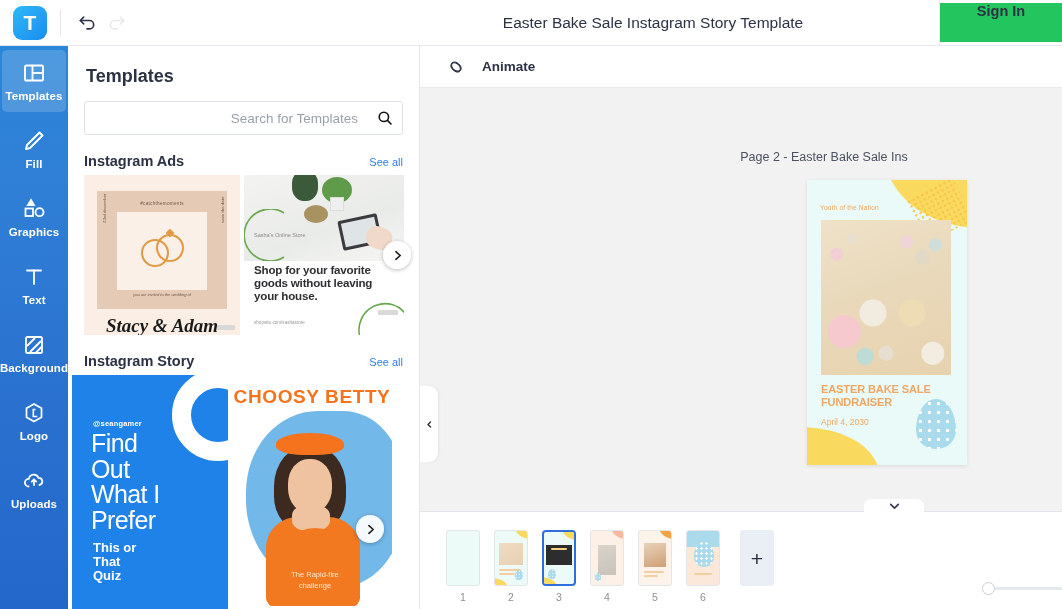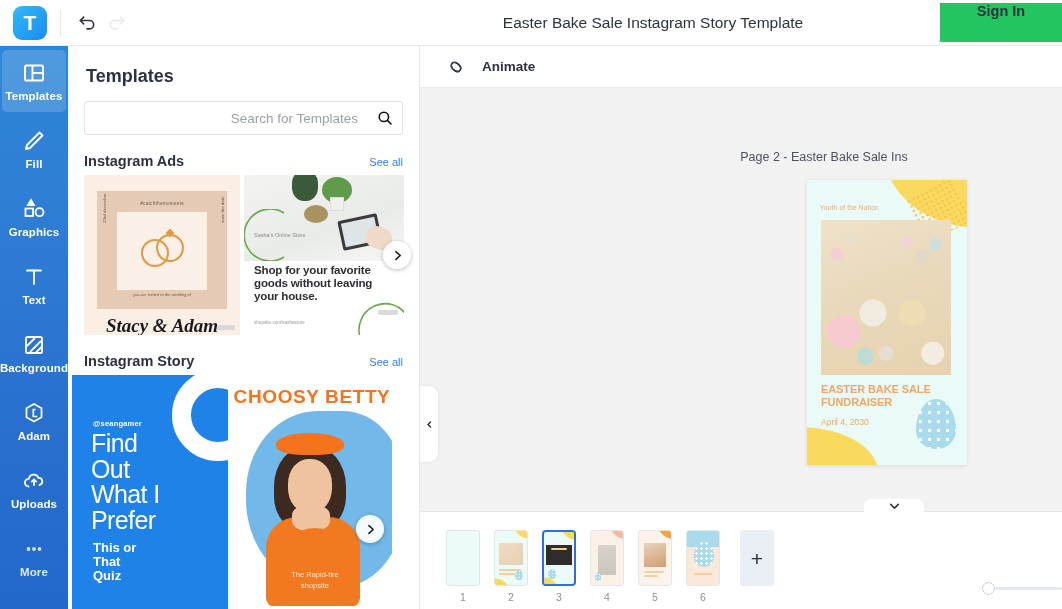--- a/index.html
+++ b/index.html
@@ -298,40 +298,32 @@
           <line x1="14" y1="19.5" x2="20" y2="13.5"></line>
       </svg>
       <span class="lbl">Background</span>
     </div>
 
     <div class="rail-item">
       <svg class="rail-icon" viewBox="0 0 24 24" fill="none" stroke="#fff" stroke-width="1.7">
         <path d="M12 3l7.5 4.3v9L12 20.6 4.5 16.3v-9L12 3z"></path>
           <path d="M13.5 8.5h-2.2v7h4" stroke-width="1.6"></path>
       </svg>
-      <span class="lbl">Adam</span>
+      <span class="lbl">Logo</span>
     </div>
 
     <div class="rail-item">
       <svg class="rail-icon" viewBox="0 0 24 24" fill="none" stroke="#fff" stroke-width="1.8" stroke-linecap="round" stroke-linejoin="round">
         <path d="M6.5 17.5a3.8 3.8 0 0 1 .4-7.6 5 5 0 0 1 9.6-1 3.6 3.6 0 0 1 1 7.1"></path>
         <polyline points="9.8 12.6 12 10.4 14.2 12.6"></polyline>
           <line x1="12" y1="10.6" x2="12" y2="16"></line>
       </svg>
       <span class="lbl">Uploads</span>
     </div>
 
-    <div class="rail-item dim">
-      <svg class="rail-icon" viewBox="0 0 24 24" fill="#cfe2f7">
-        <circle cx="6.5" cy="12" r="1.9"></circle>
-          <circle cx="12" cy="12" r="1.9"></circle>
-          <circle cx="17.5" cy="12" r="1.9"></circle>
-      </svg>
-      <span class="lbl">More</span>
-    </div>
   </div>
 
   <div class="panel">
     <div class="panel-title">Templates</div>
 
     <div class="search-wrap">
       <input type="text" placeholder="Search for Templates" style="">
       <button class="search-btn">
         <svg width="18" height="18" viewBox="0 0 24 24" fill="none" stroke="#111" stroke-width="2.1" stroke-linecap="round">
           <circle cx="10.5" cy="10.5" r="6.2"></circle>
@@ -416,21 +408,21 @@
 
       <div class="thumb" style="width:160px;height:231px;background:#fff;">
         <div style="position:absolute;left:14px;top:36px;right:-10px;bottom:18px;background:#72b8e8;border-radius:46% 38% 42% 50%;"></div>
         <div style="position:absolute;left:0;right:0;top:12px;text-align:center;font-size:19px;font-weight:bold;color:#f5731d;line-height:1.05;letter-spacing:.6px;font-family:'Liberation Sans',sans-serif;">CHOOSY BETTY</div>
         <div style="position:absolute;left:42px;top:70px;width:72px;height:86px;background:#3c2a20;border-radius:48% 48% 40% 40%;"></div>
         <div style="position:absolute;left:56px;top:84px;width:44px;height:54px;background:#f0c3a0;border-radius:46%;"></div>
         <div style="position:absolute;left:44px;top:58px;width:68px;height:22px;background:#f5731d;border-radius:50% 50% 40% 40%;"></div>
         <div style="position:absolute;left:34px;top:142px;width:94px;height:90px;background:#f2791f;border-radius:34% 34% 10% 10%;"></div>
         <div style="position:absolute;left:60px;top:130px;width:38px;height:26px;background:#f0c3a0;border-radius:40%;"></div>
         <div style="position:absolute;left:45px;bottom:2px;width:76px;height:76px;background:#f2791f;border-radius:50%;"></div>
-        <div style="position:absolute;left:52px;bottom:14px;width:62px;text-align:center;font-size:7.5px;color:#fde6cf;line-height:1.45;">The Rapid-fire shopsite</div>
+        <div style="position:absolute;left:52px;bottom:14px;width:62px;text-align:center;font-size:7.5px;color:#fde6cf;line-height:1.45;">The Rapid-fire challenge</div>
         <div class="carousel-next" style="right:8px;top:140px;transform:none;">
           <svg width="13" height="13" viewBox="0 0 24 24" fill="none" stroke="#1c1c1c" stroke-width="3" stroke-linecap="round" stroke-linejoin="round">
             <polyline points="9 5 17 12 9 19"></polyline>
           </svg>
         </div>
       </div>
     </div>
   </div>
 
   <div class="stage">

